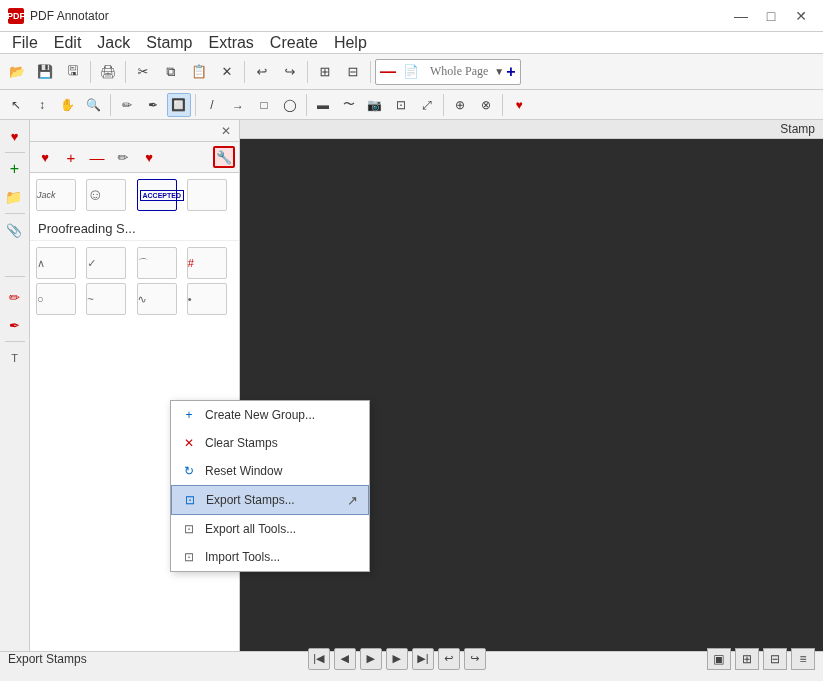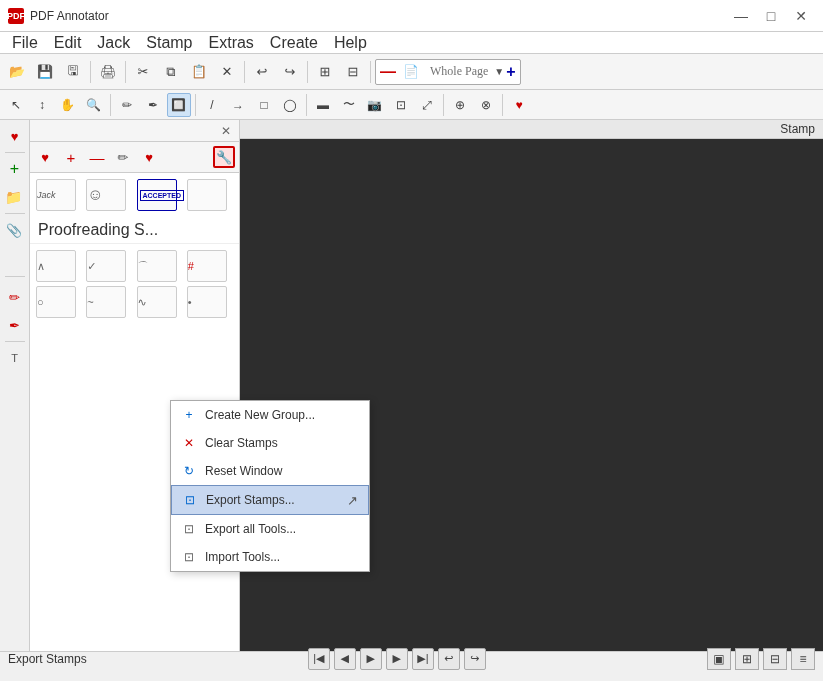--- a/index.html
+++ b/index.html
@@ -191,21 +191,21 @@
       border-radius: 2px;
     }
 
     .stamp-accepted {
       border: 1px solid #00a; color: #00a; font-size: 7px; font-weight: bold; padding: 1px 2px;
     }
     .stamp-jack { font-style: italic; color: #555; font-size: 9px; }
     .stamp-smiley { font-size: 16px; }
     .stamp-proofreading-label {
       padding: 4px 8px;
-      font-size: 16px;
+      font-size: 13px;
       color: #333;
       border-bottom: 1px solid #eee;
     }
     .stamps-grid2 {
       display: grid;
       grid-template-columns: repeat(4, 1fr);
       gap: 4px;
       padding: 6px;
     }
 

